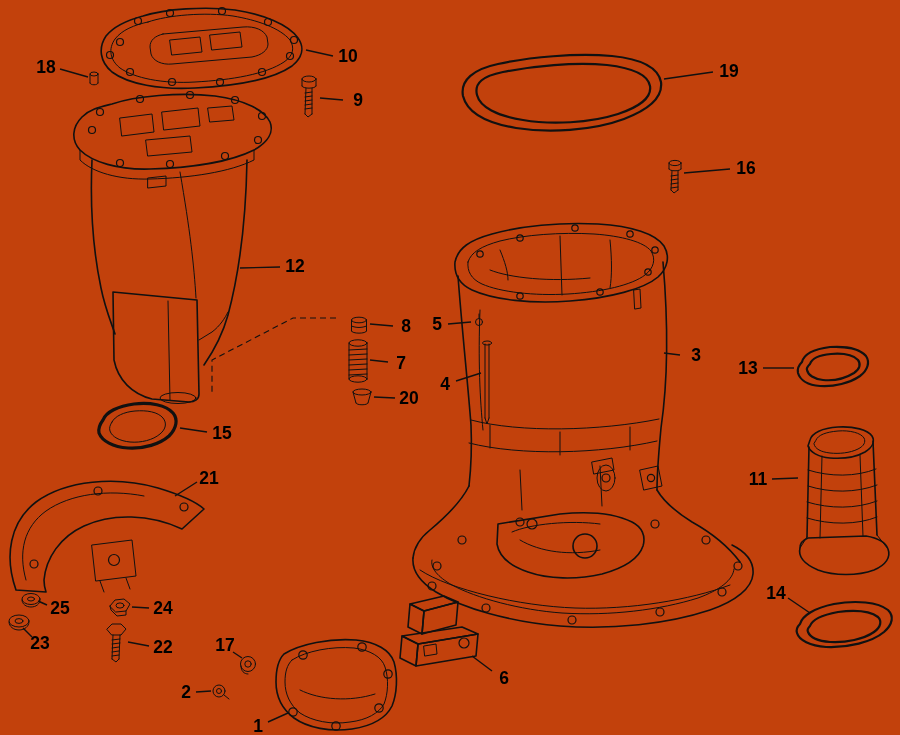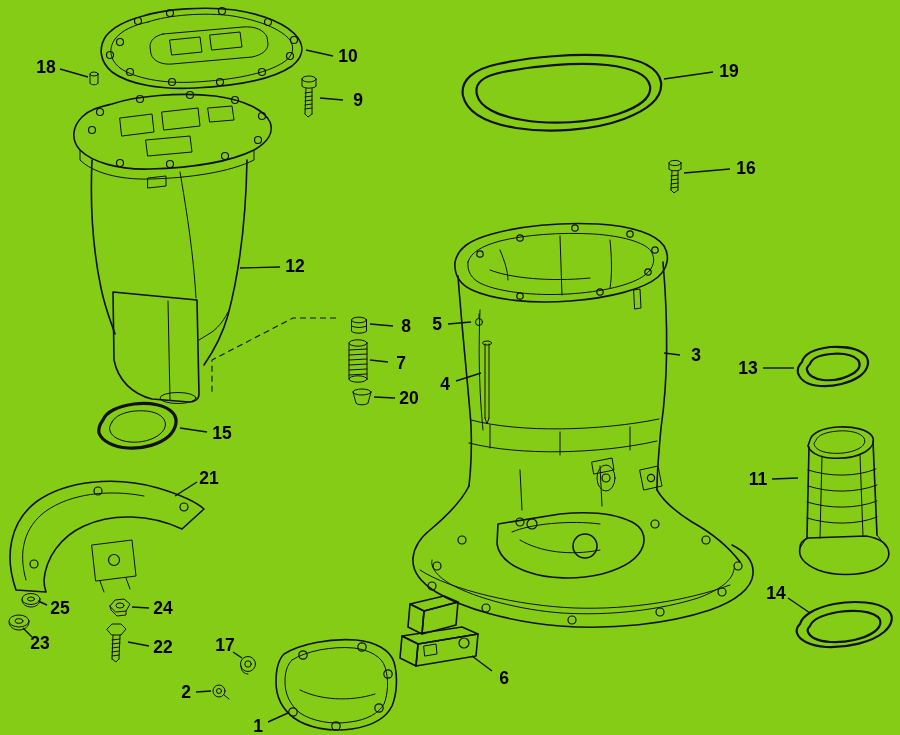--- a/index.html
+++ b/index.html
@@ -1,16 +1,16 @@
 <!DOCTYPE html>
 <html><head>
 <meta charset="utf-8">
 <style>
   html,body{margin:0;padding:0;background:#ffffff}
-  .stage{position:relative;width:900px;height:735px;background:#84cc16;overflow:hidden}
+  .stage{position:relative;width:900px;height:735px;background:#c2410c;overflow:hidden}
   svg{display:block}
   .ln{fill:none;stroke:#111;stroke-width:1.6;stroke-linejoin:round;stroke-linecap:round}
   .thin{fill:none;stroke:#111;stroke-width:1;stroke-linejoin:round;stroke-linecap:round}
   .med{fill:none;stroke:#111;stroke-width:2.2;stroke-linejoin:round}
   .thick{fill:none;stroke:#111;stroke-width:3.2;stroke-linejoin:round}
   .dash{fill:none;stroke:#111;stroke-width:1.1;stroke-dasharray:6 4}
   .hole{fill:none;stroke:#111;stroke-width:1.2}
   .leader{stroke:#111;stroke-width:1.4}
   .callout{fill:#000;font-family:"Liberation Sans",sans-serif;font-size:17.5px;font-weight:bold;text-anchor:middle}
 </style>

